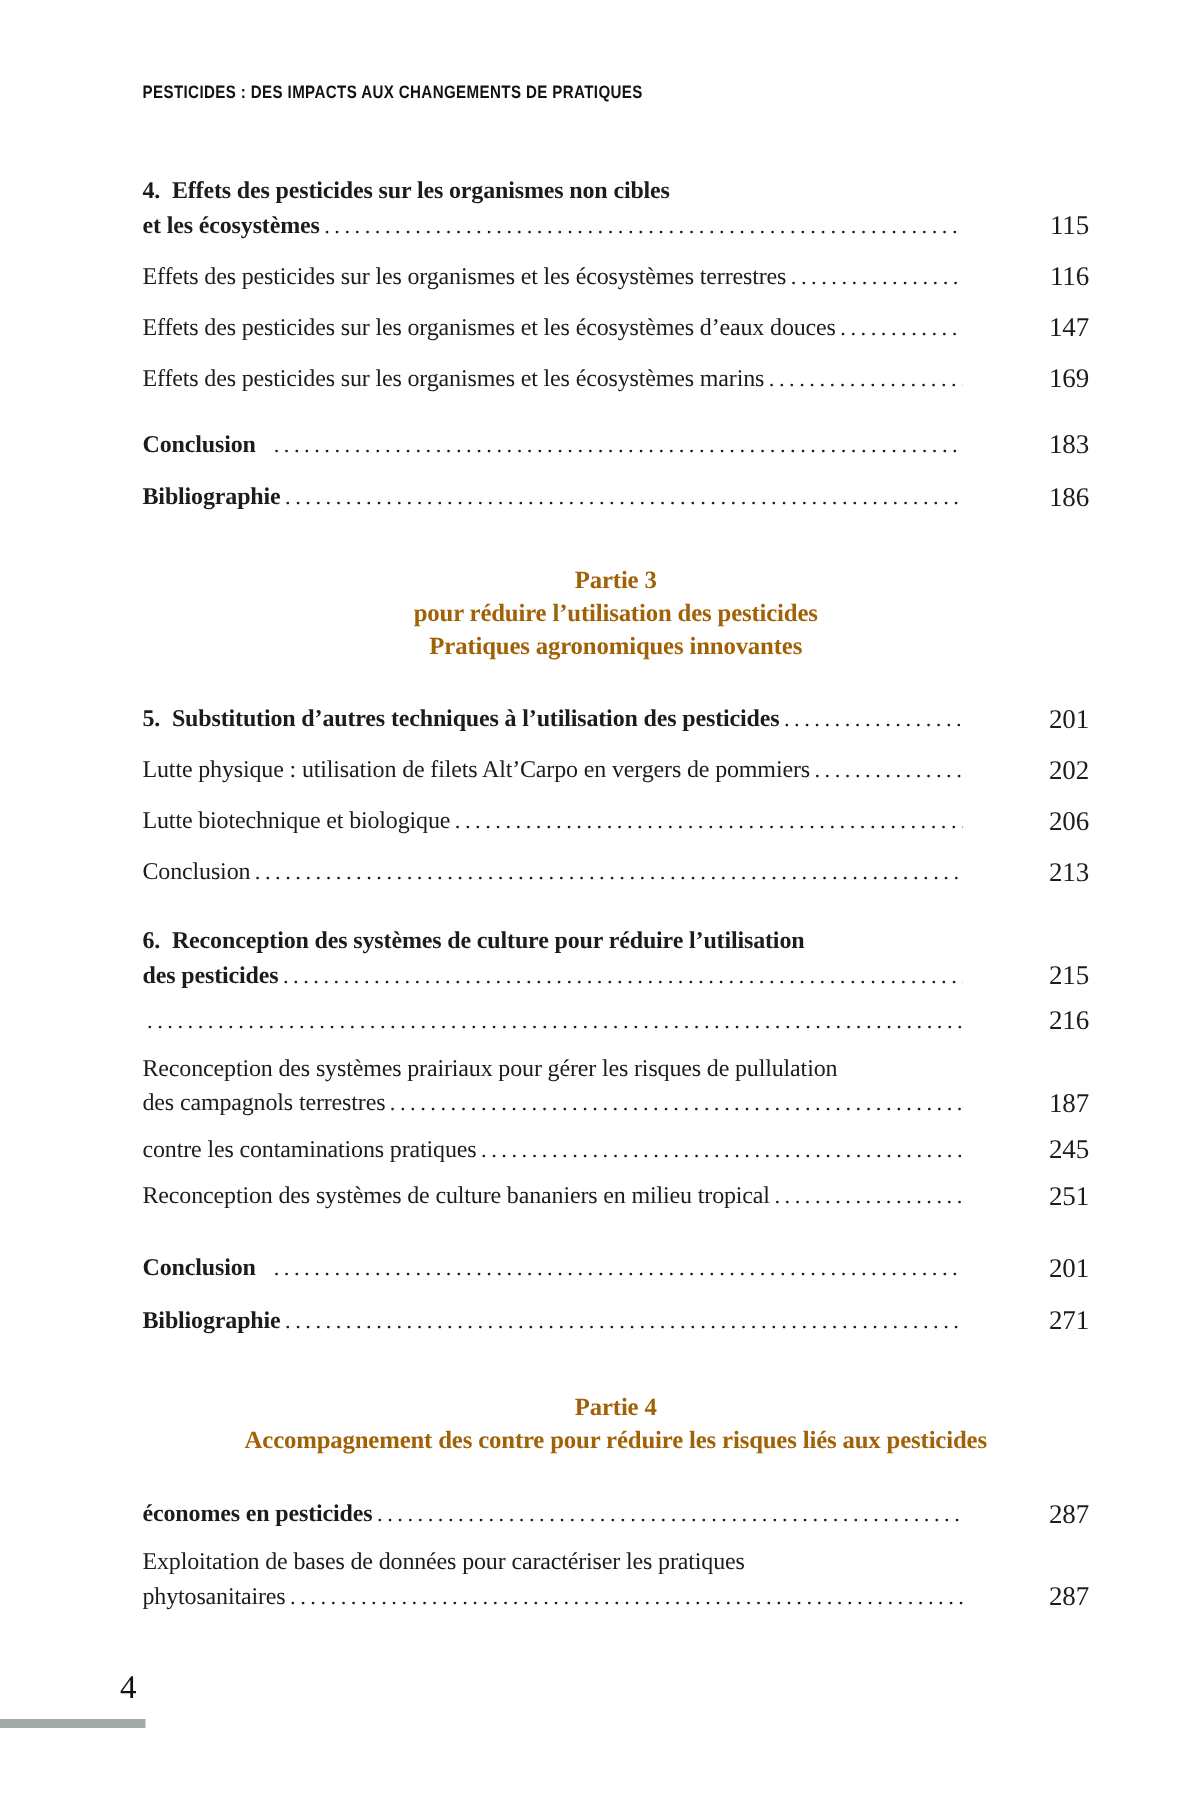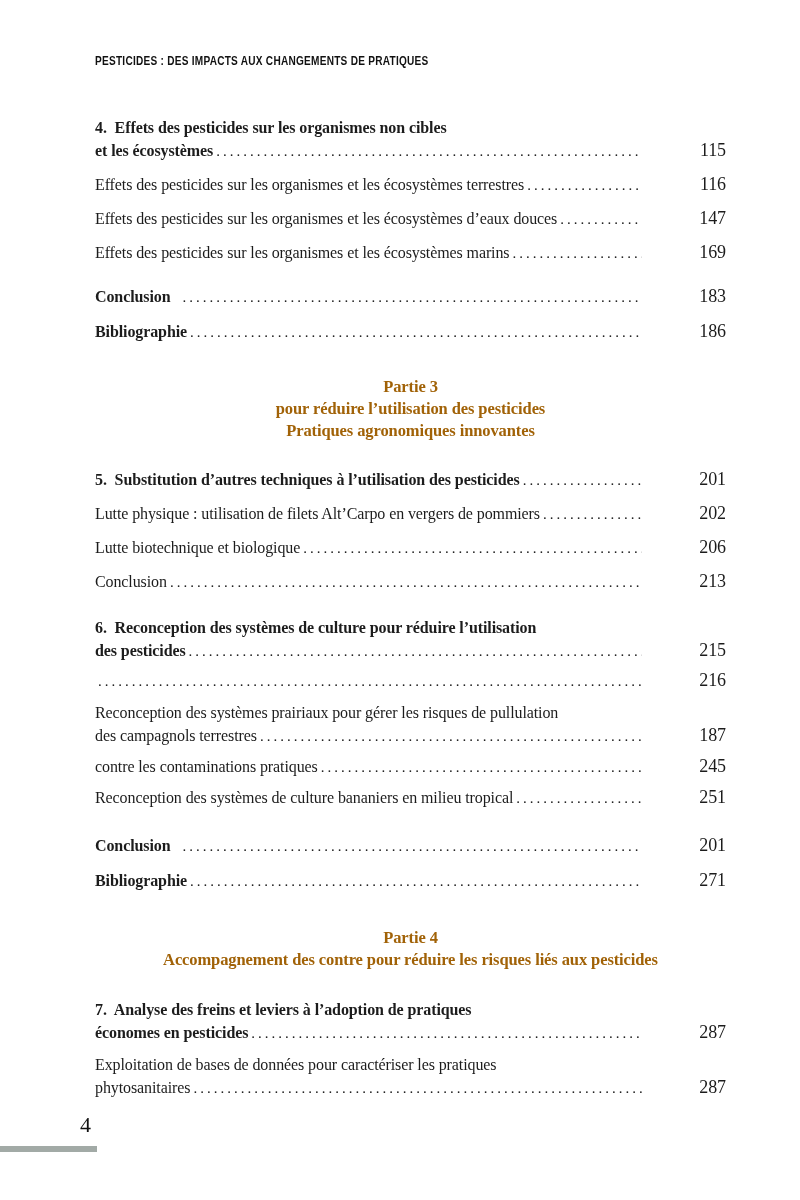--- a/index.html
+++ b/index.html
@@ -235,21 +235,20 @@
       <span class="num">271</span>
     </div>
   </div>
 
   <div class="part g34">
     <div>Partie 4</div>
     <div>Accompagnement des contre pour réduire les risques liés aux pesticides</div>
   </div>
 
   <div class="entry bold g27">
-    <div class="l1">7.&nbsp; Analyse des freins et leviers à l’adoption de pratiques</div>
     <div class="row">
       <span class="txt">économes en pesticides</span>
       <span class="dots"></span>
       <span class="num">287</span>
     </div>
   </div>
 
   <div class="entry g8">
     <div class="l1">Exploitation de bases de données pour caractériser les pratiques</div>
     <div class="row">

